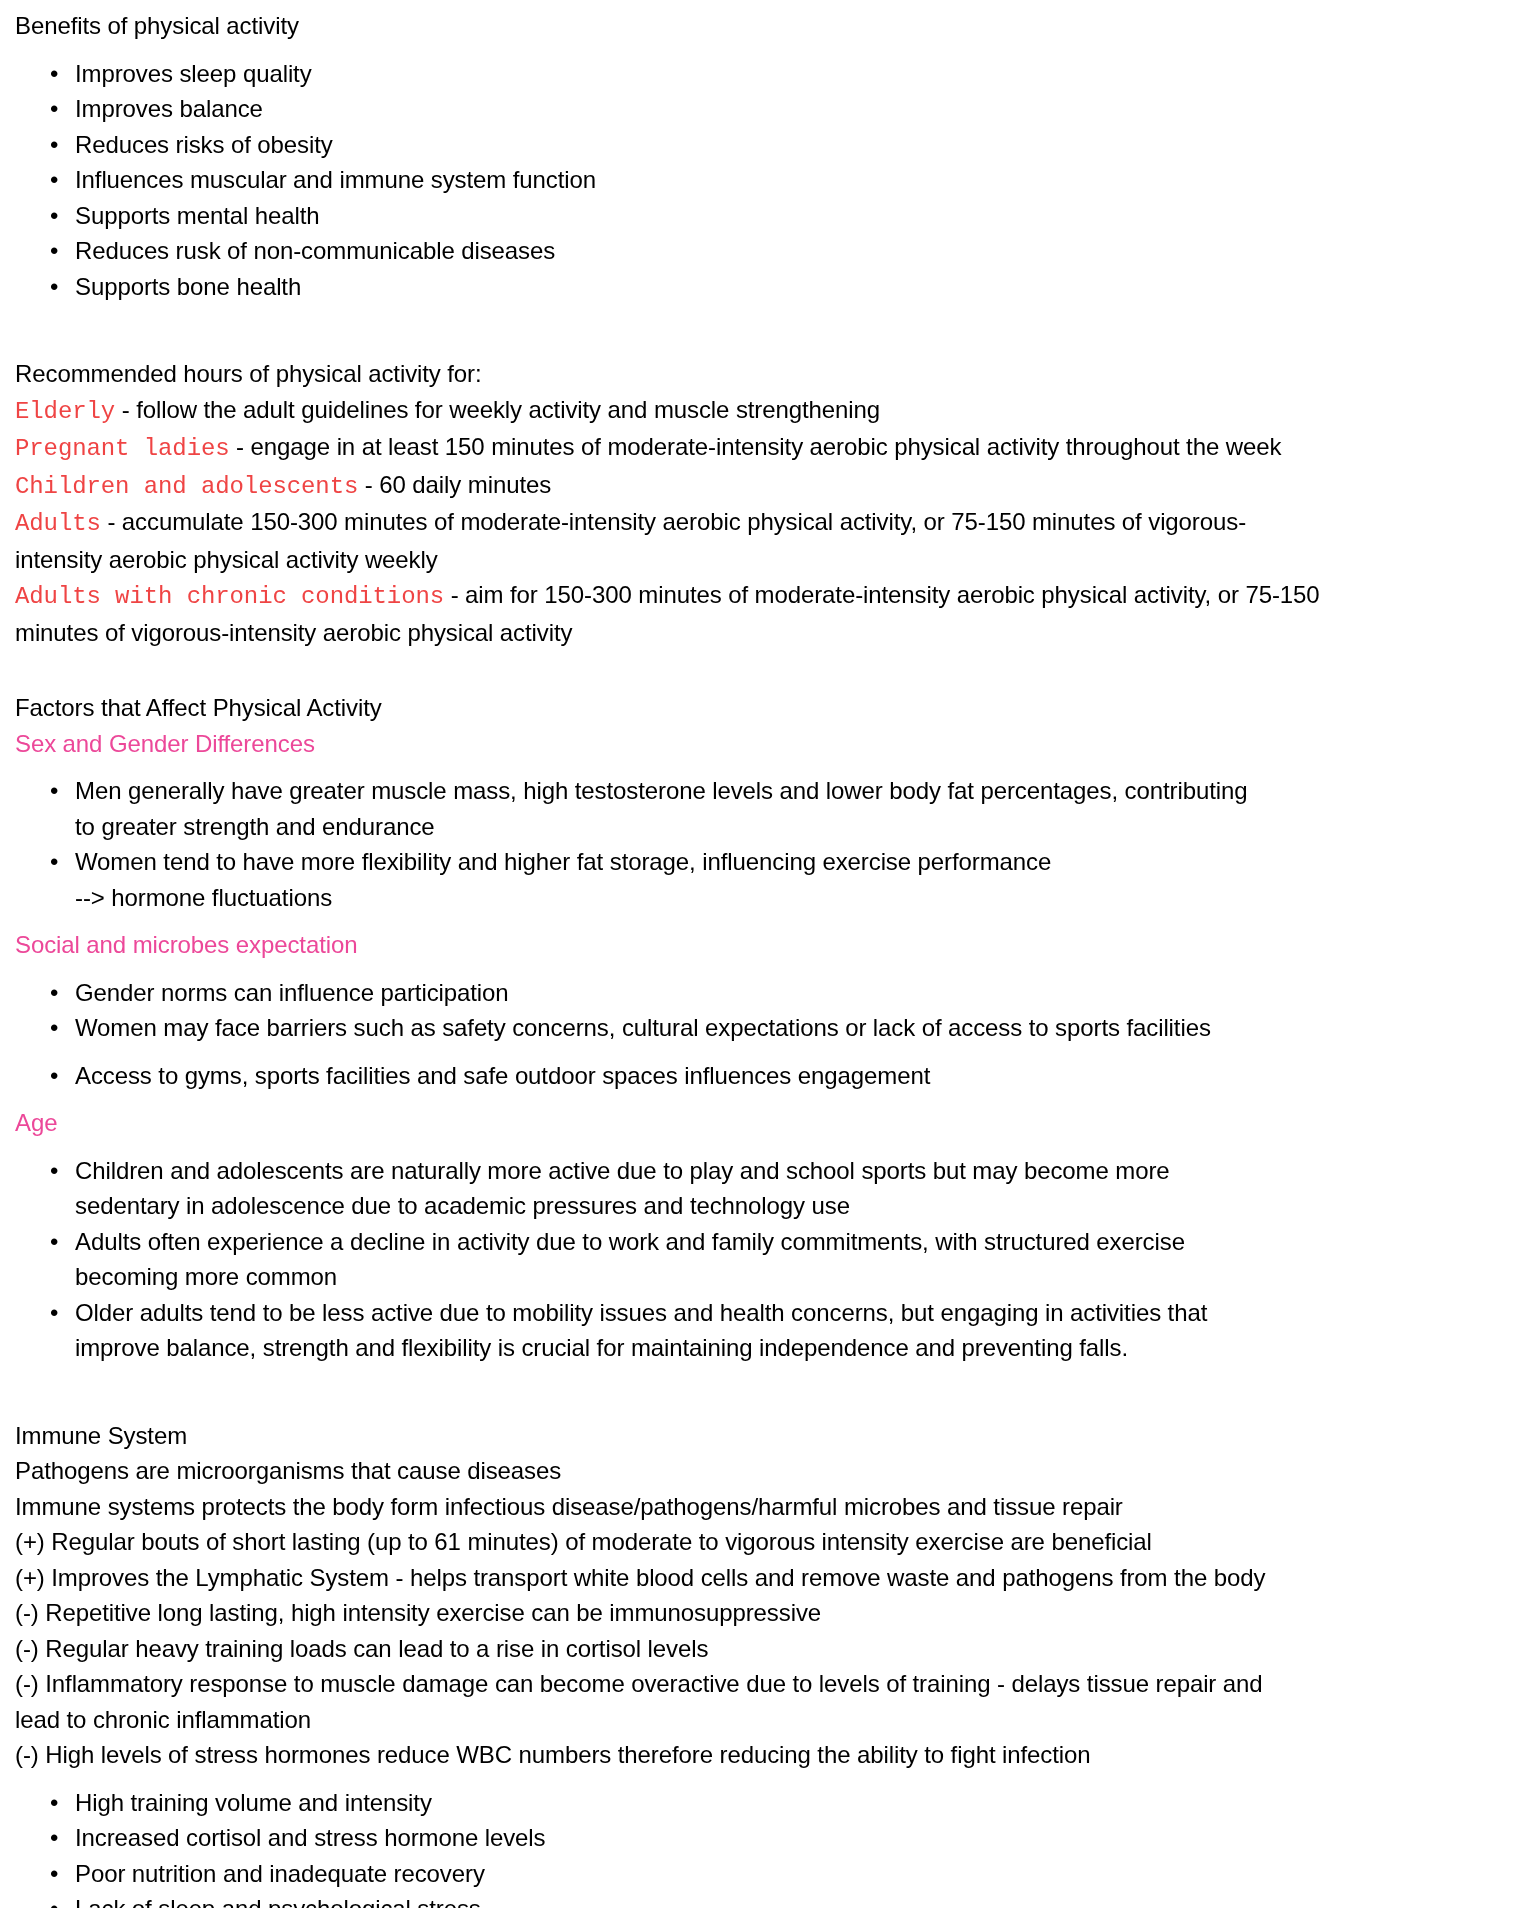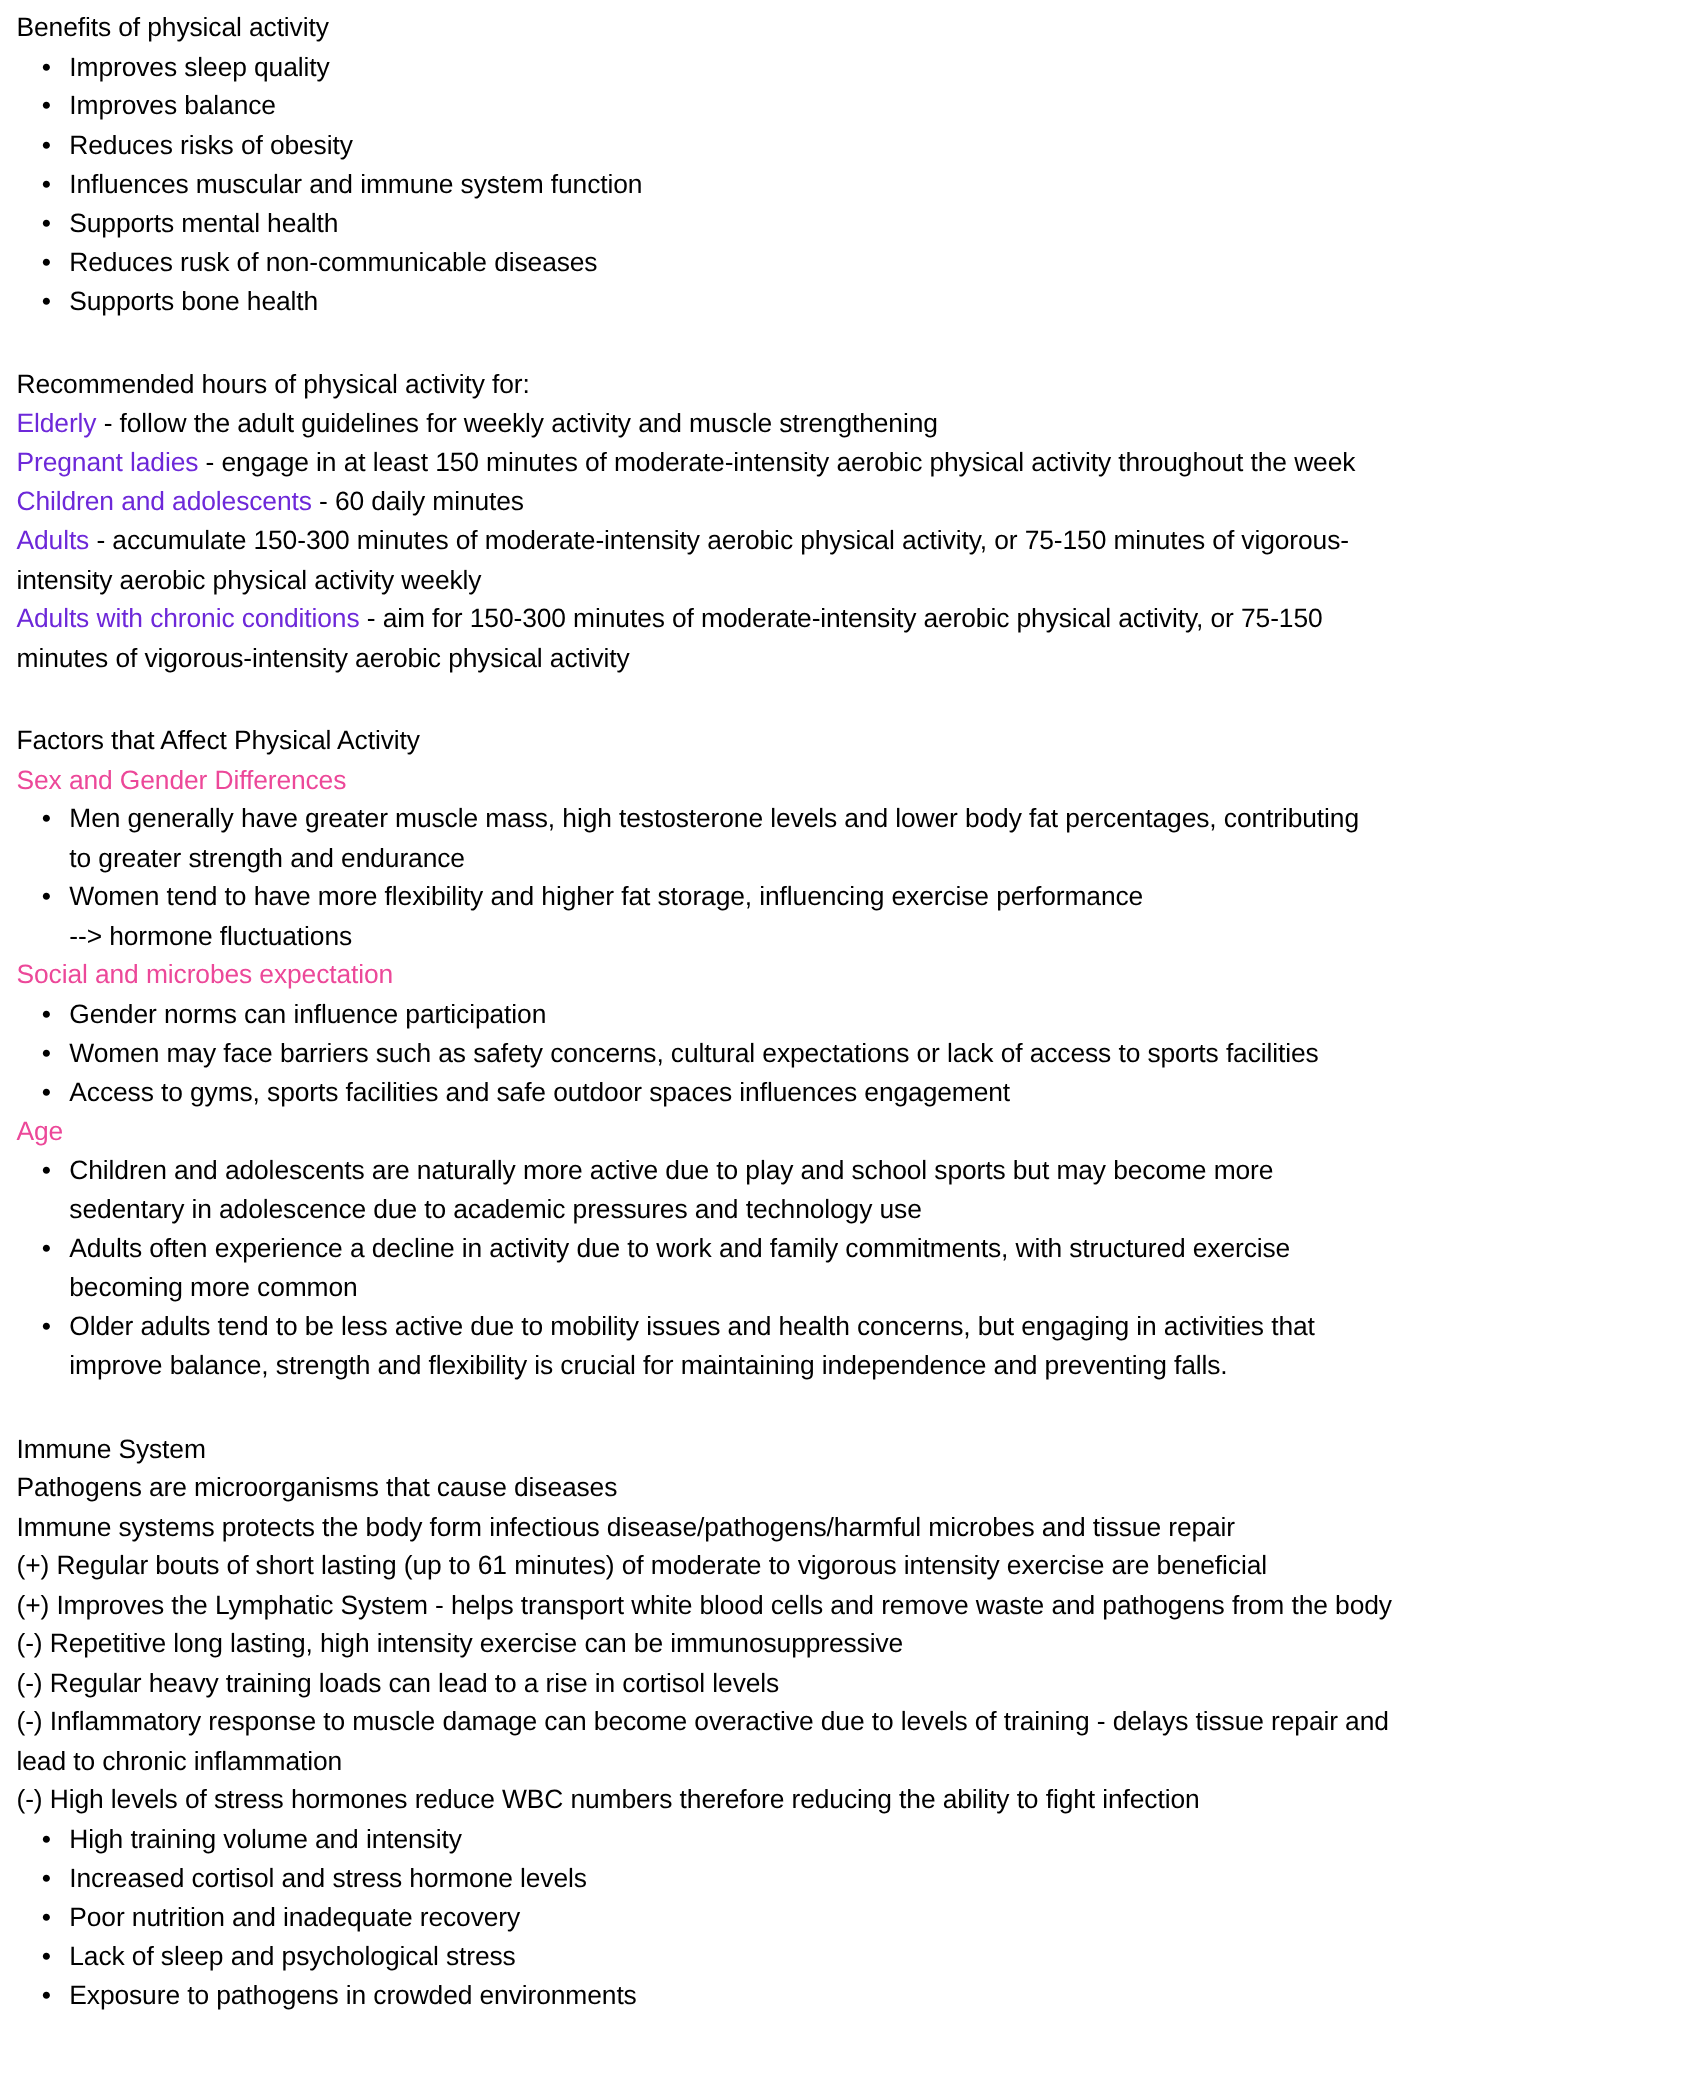--- a/index.html
+++ b/index.html
@@ -18,28 +18,29 @@
     letter-spacing: -0.1px;
   }
   .heading {
     font-weight: 400;
     white-space: pre-line;
   }
   .para {
     white-space: pre-line;
   }
   .lead {
-    color: #6d28d9;
+    color: #ef4444;
+    font-family: Liberation Mono, monospace;
   }
   .subheading {
     color: #ec4899;
     white-space: pre-line;
   }
   ul.bullets {
-    margin: 0;
+    margin: 12px;
     padding: 0;
     list-style: none;
   }
   ul.bullets li {
     position: relative;
     padding-left: 48px;
     white-space: pre-line;
   }
   ul.bullets li::before {
     content: "\2022";

